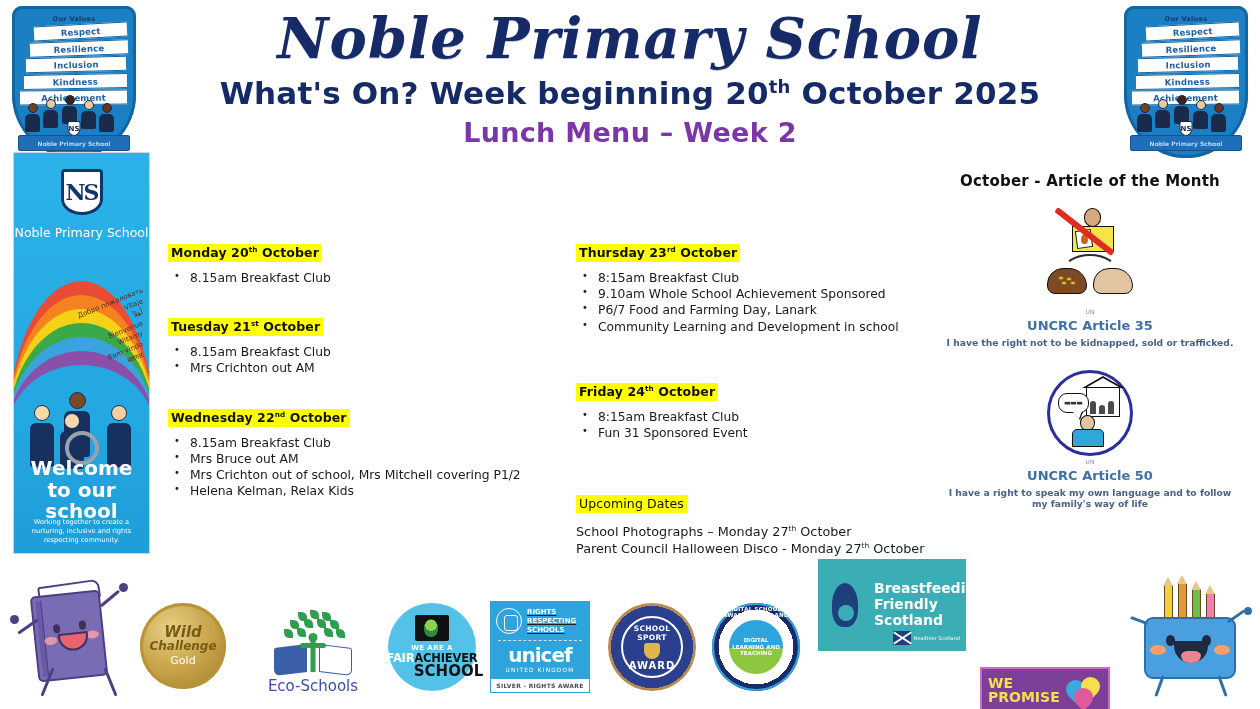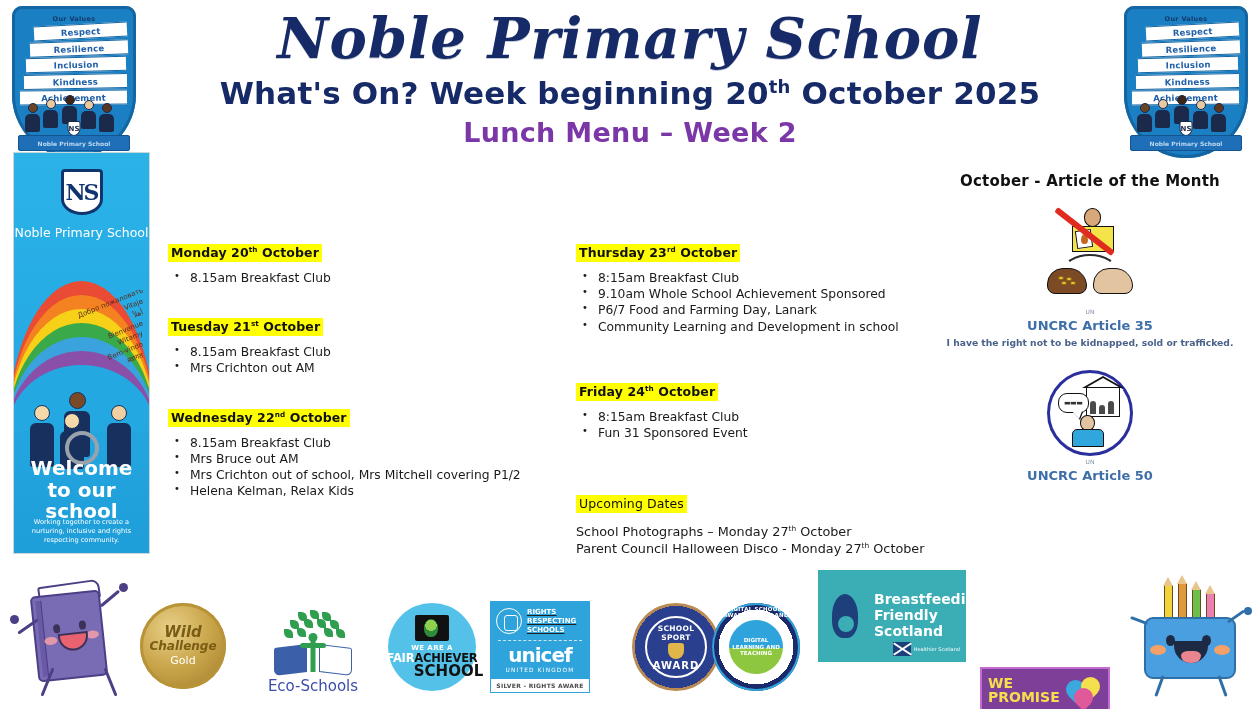--- a/index.html
+++ b/index.html
@@ -288,40 +288,40 @@
   .unicef-logo::after { content:""; position:absolute; left:7px; top:6px; width:12px; height:14px;
                         border: 1.4px solid #fff; border-radius: 3px; }
   .unicef-rrs { font-size: 7px; font-weight: bold; color: #fff; line-height: 1.3; text-align: left; }
   .unicef-dash { border-top: 1.2px dashed #cfe7f5; margin: 5px 2px 4px; }
   .unicef-word { font-size: 20px; font-weight: bold; color: #fff; letter-spacing: -1px;
                  text-align: center; line-height: 1; }
   .unicef-uk { font-size: 5.8px; color: #fff; letter-spacing: 1.2px; text-align: center; margin-top: 2px; }
   .unicef-silver { background: #fff; border: 1px solid #2fa3dc; font-size: 6px; font-weight: bold;
                    color: #4a4a4a; text-align: center; padding: 3px 0; letter-spacing: .3px; }
 
-  .sport { left: 492px; bottom: 10px; width: 88px; height: 88px;
+  .sport { left: 468px; bottom: 10px; width: 88px; height: 88px;
            background: radial-gradient(circle at 50% 50%, #2b3f8f 0 66%, #b98b52 66% 100%); }
   .sport-ring { width: 62px; height: 62px; border-radius: 50%; border: 2px solid #fff;
                 display:flex; align-items:center; justify-content:center; flex-direction:column; }
   .sport-top { font-size: 7.5px; font-weight: bold; color: #fff; letter-spacing: .3px; }
   .sport-trophy { width: 16px; height: 16px; background: #e0b54a; border-radius: 3px 3px 8px 8px;
                   margin: 1px 0; }
   .sport-bot { font-size: 10px; font-weight: bold; color: #fff; letter-spacing: 1px; }
 
   .digital { left: 572px; bottom: 10px; width: 88px; height: 88px;
              background: radial-gradient(circle at 50% 50%, #fff 0 60%, #1b2a6b 60% 100%);
              box-shadow: inset 0 0 0 2px #2fa3dc; }
   .digital-inner { width: 54px; height: 54px; border-radius: 50%;
                    background: linear-gradient(180deg,#2fa3dc 0 52%, #8dc63f 52% 100%);
                    display:flex; align-items:center; justify-content:center; }
   .digital-txt { font-size: 5.6px; font-weight: bold; color: #fff; line-height: 1.18; }
   .digital-outer-txt { position: absolute; left: 0; right: 0; top: 3px;
                        font-size: 5.4px; font-weight: bold; color: #fff; letter-spacing: .3px; }
 
-  .breast { left: 678px; bottom: 13px; width: 148px; height: 92px; background: #3aadb5;
+  .breast { left: 678px; bottom: 24px; width: 148px; height: 92px; background: #3aadb5;
             padding: 6px 8px; display:flex; align-items:center; gap: 8px; position: relative; }
   .breast-icon { width: 40px; height: 52px; flex: none; position: relative; }
   .breast-icon .m { position:absolute; left:6px; top:4px; width:26px; height:44px;
                     background:#1d3f7a; border-radius: 50% 50% 40% 40%; }
   .breast-icon .b { position:absolute; left:12px; top:26px; width:16px; height:16px;
                     background:#3aadb5; border-radius:50%; }
   .breast-text { font-size: 14px; font-weight: bold; color: #fff; line-height: 1.12; }
   .breast-hs { position: absolute; right: 6px; bottom: 6px; display: flex; align-items: center; gap: 3px; }
   .breast-saltire { width: 18px; height: 14px; background: #1d3f7a; position: relative; }
   .breast-saltire::before, .breast-saltire::after {
@@ -623,20 +623,21 @@
           <i></i>
         </div>
       <div class="p30-bubble">
           <em>▬▬▬</em>
         </div>
       <div class="p30-person-head"></div>
       <div class="p30-person-body"></div>
     </div>
     <div class="uncrc-un">UN</div>
     <div class="uncrc-art">UNCRC Article 50</div>
+    <div class="uncrc-desc">I have a right to speak my own language and to follow my family's way of life</div>
   </div>
 </div>
 
 <div class="awards">
 
   <div class="award badge-circle wild">
     <div class="w1">Wild</div>
     <div class="w2">Challenge</div>
     <div class="w3">Gold</div>
   </div>

